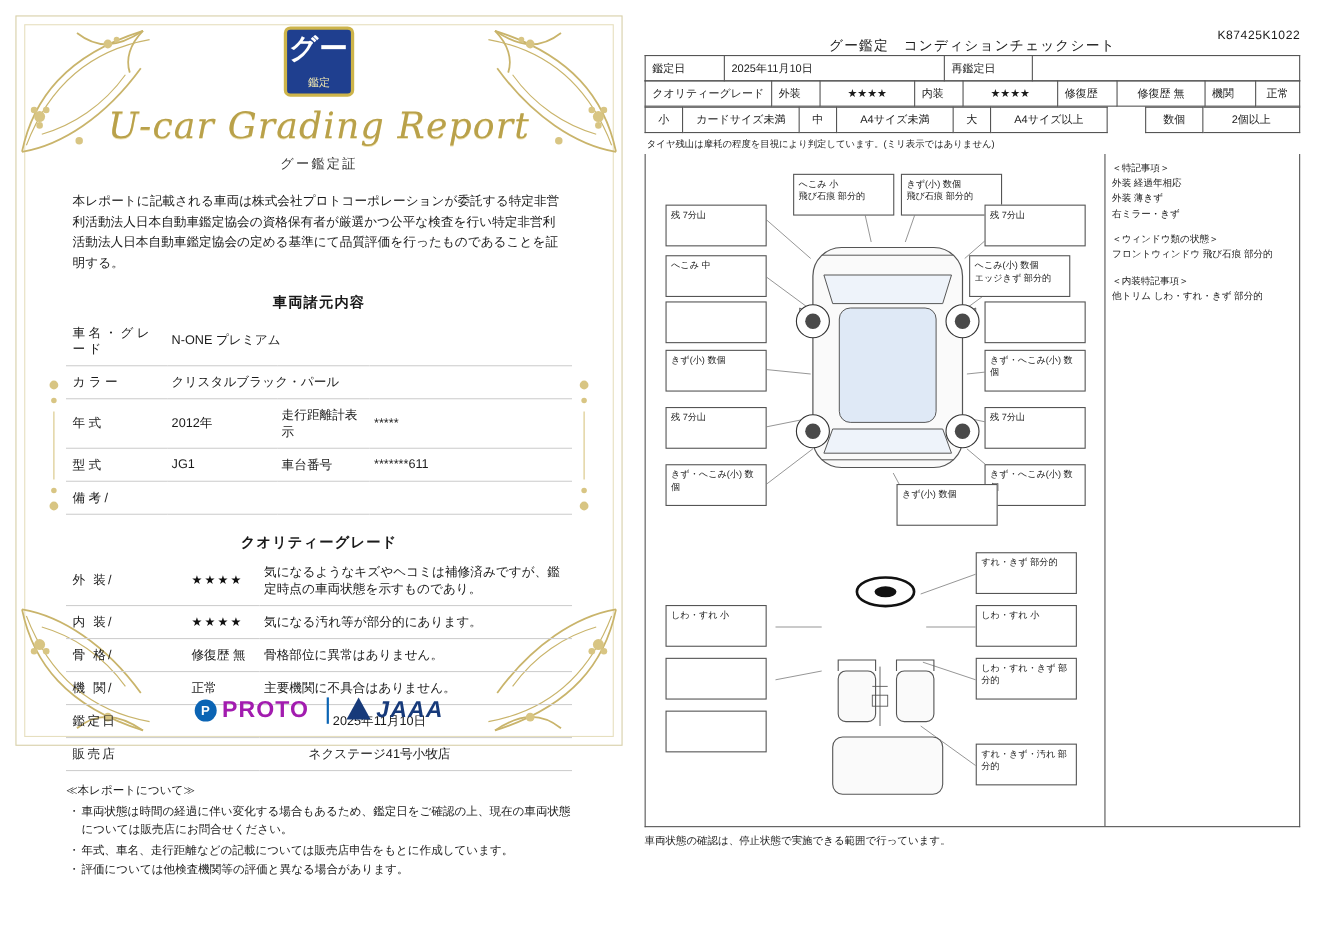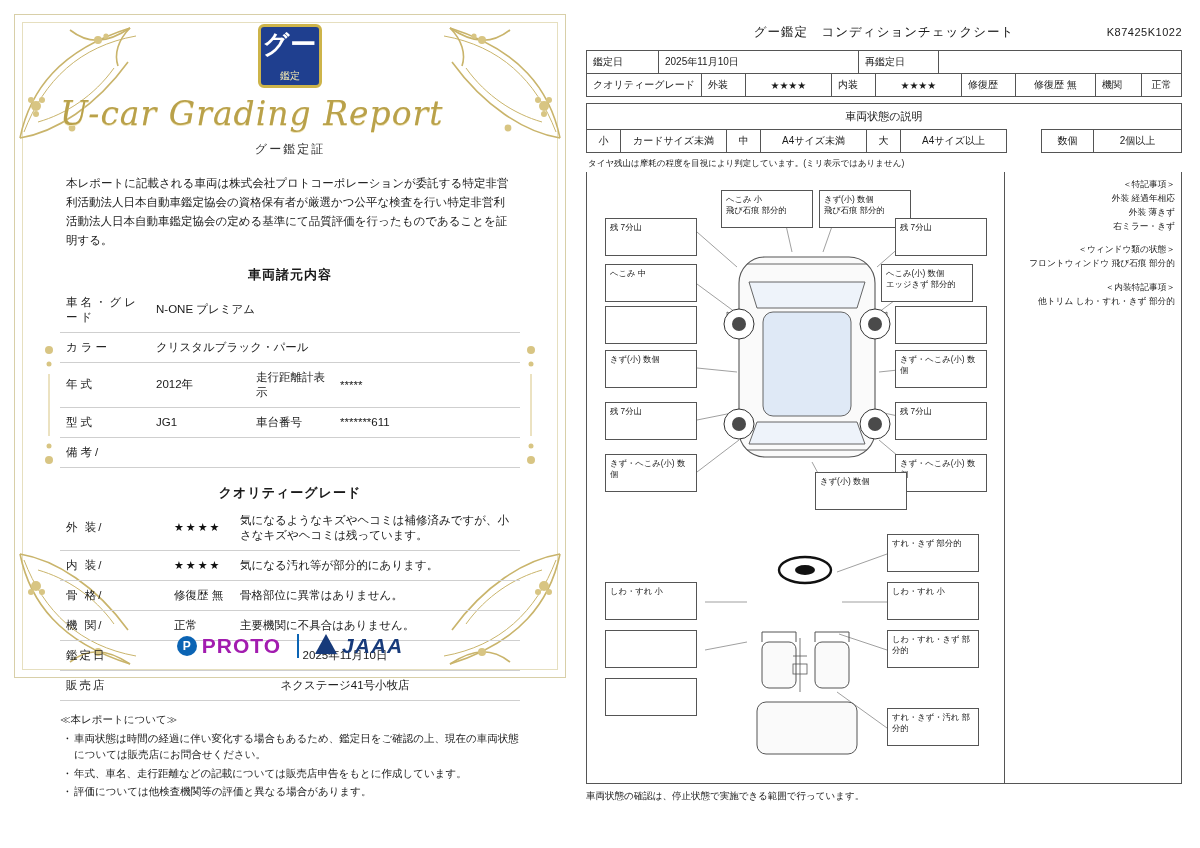--- a/index.html
+++ b/index.html
@@ -45,20 +45,21 @@
     width:64px; height:64px; margin:0 auto 6px auto;
     border:3px solid #cdb44a; border-radius:6px;
     background:#1f3f8f;
     display:flex; flex-direction:column; align-items:center; justify-content:center;
     color:#f1e39a; line-height:1;
   }
   .logo-badge .g { font-size:26px; font-weight:bold; color:#ffffff; letter-spacing:1px; }
   .logo-badge .k { font-size:10px; margin-top:14px; color:#f6ecb0; }
 
   .title-script {
+    text-align:center;
     font-family:"DejaVu Serif", serif;
     font-style:italic;
     font-size:33px;
     color:#b9a14a;
     letter-spacing:1px;
     text-shadow:0 1px 0 #efe3b4;
     margin-top:4px;
   }
   .title-sub {
     text-align:center; font-size:12px; color:#333; margin-top:8px; letter-spacing:2px;
@@ -119,40 +120,40 @@
   .jaaa .tri { width:0;height:0;border-left:11px solid transparent;border-right:11px solid transparent;border-bottom:20px solid #173a7a; }
   .jaaa .txt { font-size:21px; font-weight:bold; color:#173a7a; letter-spacing:1px; }
 
   
   .right {
     position:relative;
     width:620px; height:848px;
     padding:24px 18px 14px 6px;
     font-size:10px;
   }
-  .rhead { display:flex; align-items:flex-start; justify-content:center; position:relative; height:26px; }
+  .rhead { display:flex; align-items:flex-end; justify-content:center; position:relative; height:26px; }
   .rhead .rtitle { font-size:12.5px; letter-spacing:1px; }
   .rhead .rcode { position:absolute; right:0; top:2px; font-size:11px; letter-spacing:0.5px;padding-left:20px; }
 
   table.grid { border-collapse:collapse; width:100%; }
   table.grid td { border:1px solid #555; padding:4px 6px; font-size:10px; }
   .t-row1 td { height:22px; }
   .nowrap { white-space:nowrap; }
 
   .expl-title { text-align:center; font-size:11px; padding:5px 0; border:1px solid #555; border-bottom:none; }
   .size-tbl td { text-align:center; }
   .tire-note { font-size:8.5px; line-height:1.5; padding:4px 2px 2px 2px; }
 
   .diagram-wrap {
     border:1px solid #555; border-top:none;
     display:flex; height:612px;
   }
   .diagram-left { position:relative; width:418px; border-right:1px solid #555; }
   .diagram-right { width:auto; flex:1; padding:6px 6px; font-size:8.7px; line-height:1.6; }
-  .dr-block { margin-bottom:10px;text-align:right; }
+  .dr-block { margin-bottom:10px; }
   .dr-head { }
 
   
   .cbox {
     position:absolute;
     border:1px solid #555;
     background:#fff;
     font-size:8.3px;
     line-height:1.3;
     padding:3px 4px;
@@ -313,21 +314,21 @@
       </tbody>
         </table>
 
       <div class="section-title">クオリティーグレード</div>
 
       <table class="spec">
         <tbody>
             <tr>
           <td class="lbl-slash">外 装/</td>
           <td class="stars" style="width:66px">★★★★</td>
-          <td>気になるようなキズやヘコミは補修済みですが、小さなキズやヘコミは残っています。</td>
+          <td>気になるようなキズやヘコミは補修済みですが、鑑定時点の車両状態を示すものであり。</td>
         </tr>
         <tr>
           <td class="lbl-slash">内 装/</td>
           <td class="stars">★★★★</td>
           <td>気になる汚れ等が部分的にあります。</td>
         </tr>
         <tr>
           <td class="lbl-slash">骨 格/</td>
           <td>修復歴 無</td>
           <td>骨格部位に異常はありません。</td>
@@ -398,21 +399,20 @@
         <td style="width:44px" class="nowrap">内装</td>
         <td style="width:86px; text-align:center">★★★★</td>
         <td style="width:54px" class="nowrap">修復歴</td>
         <td style="width:80px; text-align:center" class="nowrap">修復歴 無</td>
         <td style="width:46px" class="nowrap">機関</td>
         <td style="text-align:center">正常</td>
       </tr>
     </tbody>
       </table>
 
-    <div class="expl-title" style="margin-top:6px">車両状態の説明</div>
 
     <table class="grid size-tbl">
       <tbody>
           <tr>
         <td style="width:34px">小</td>
         <td style="width:106px">カードサイズ未満</td>
         <td style="width:34px">中</td>
         <td style="width:106px">A4サイズ未満</td>
         <td style="width:34px">大</td>
         <td style="width:106px">A4サイズ以上</td>

